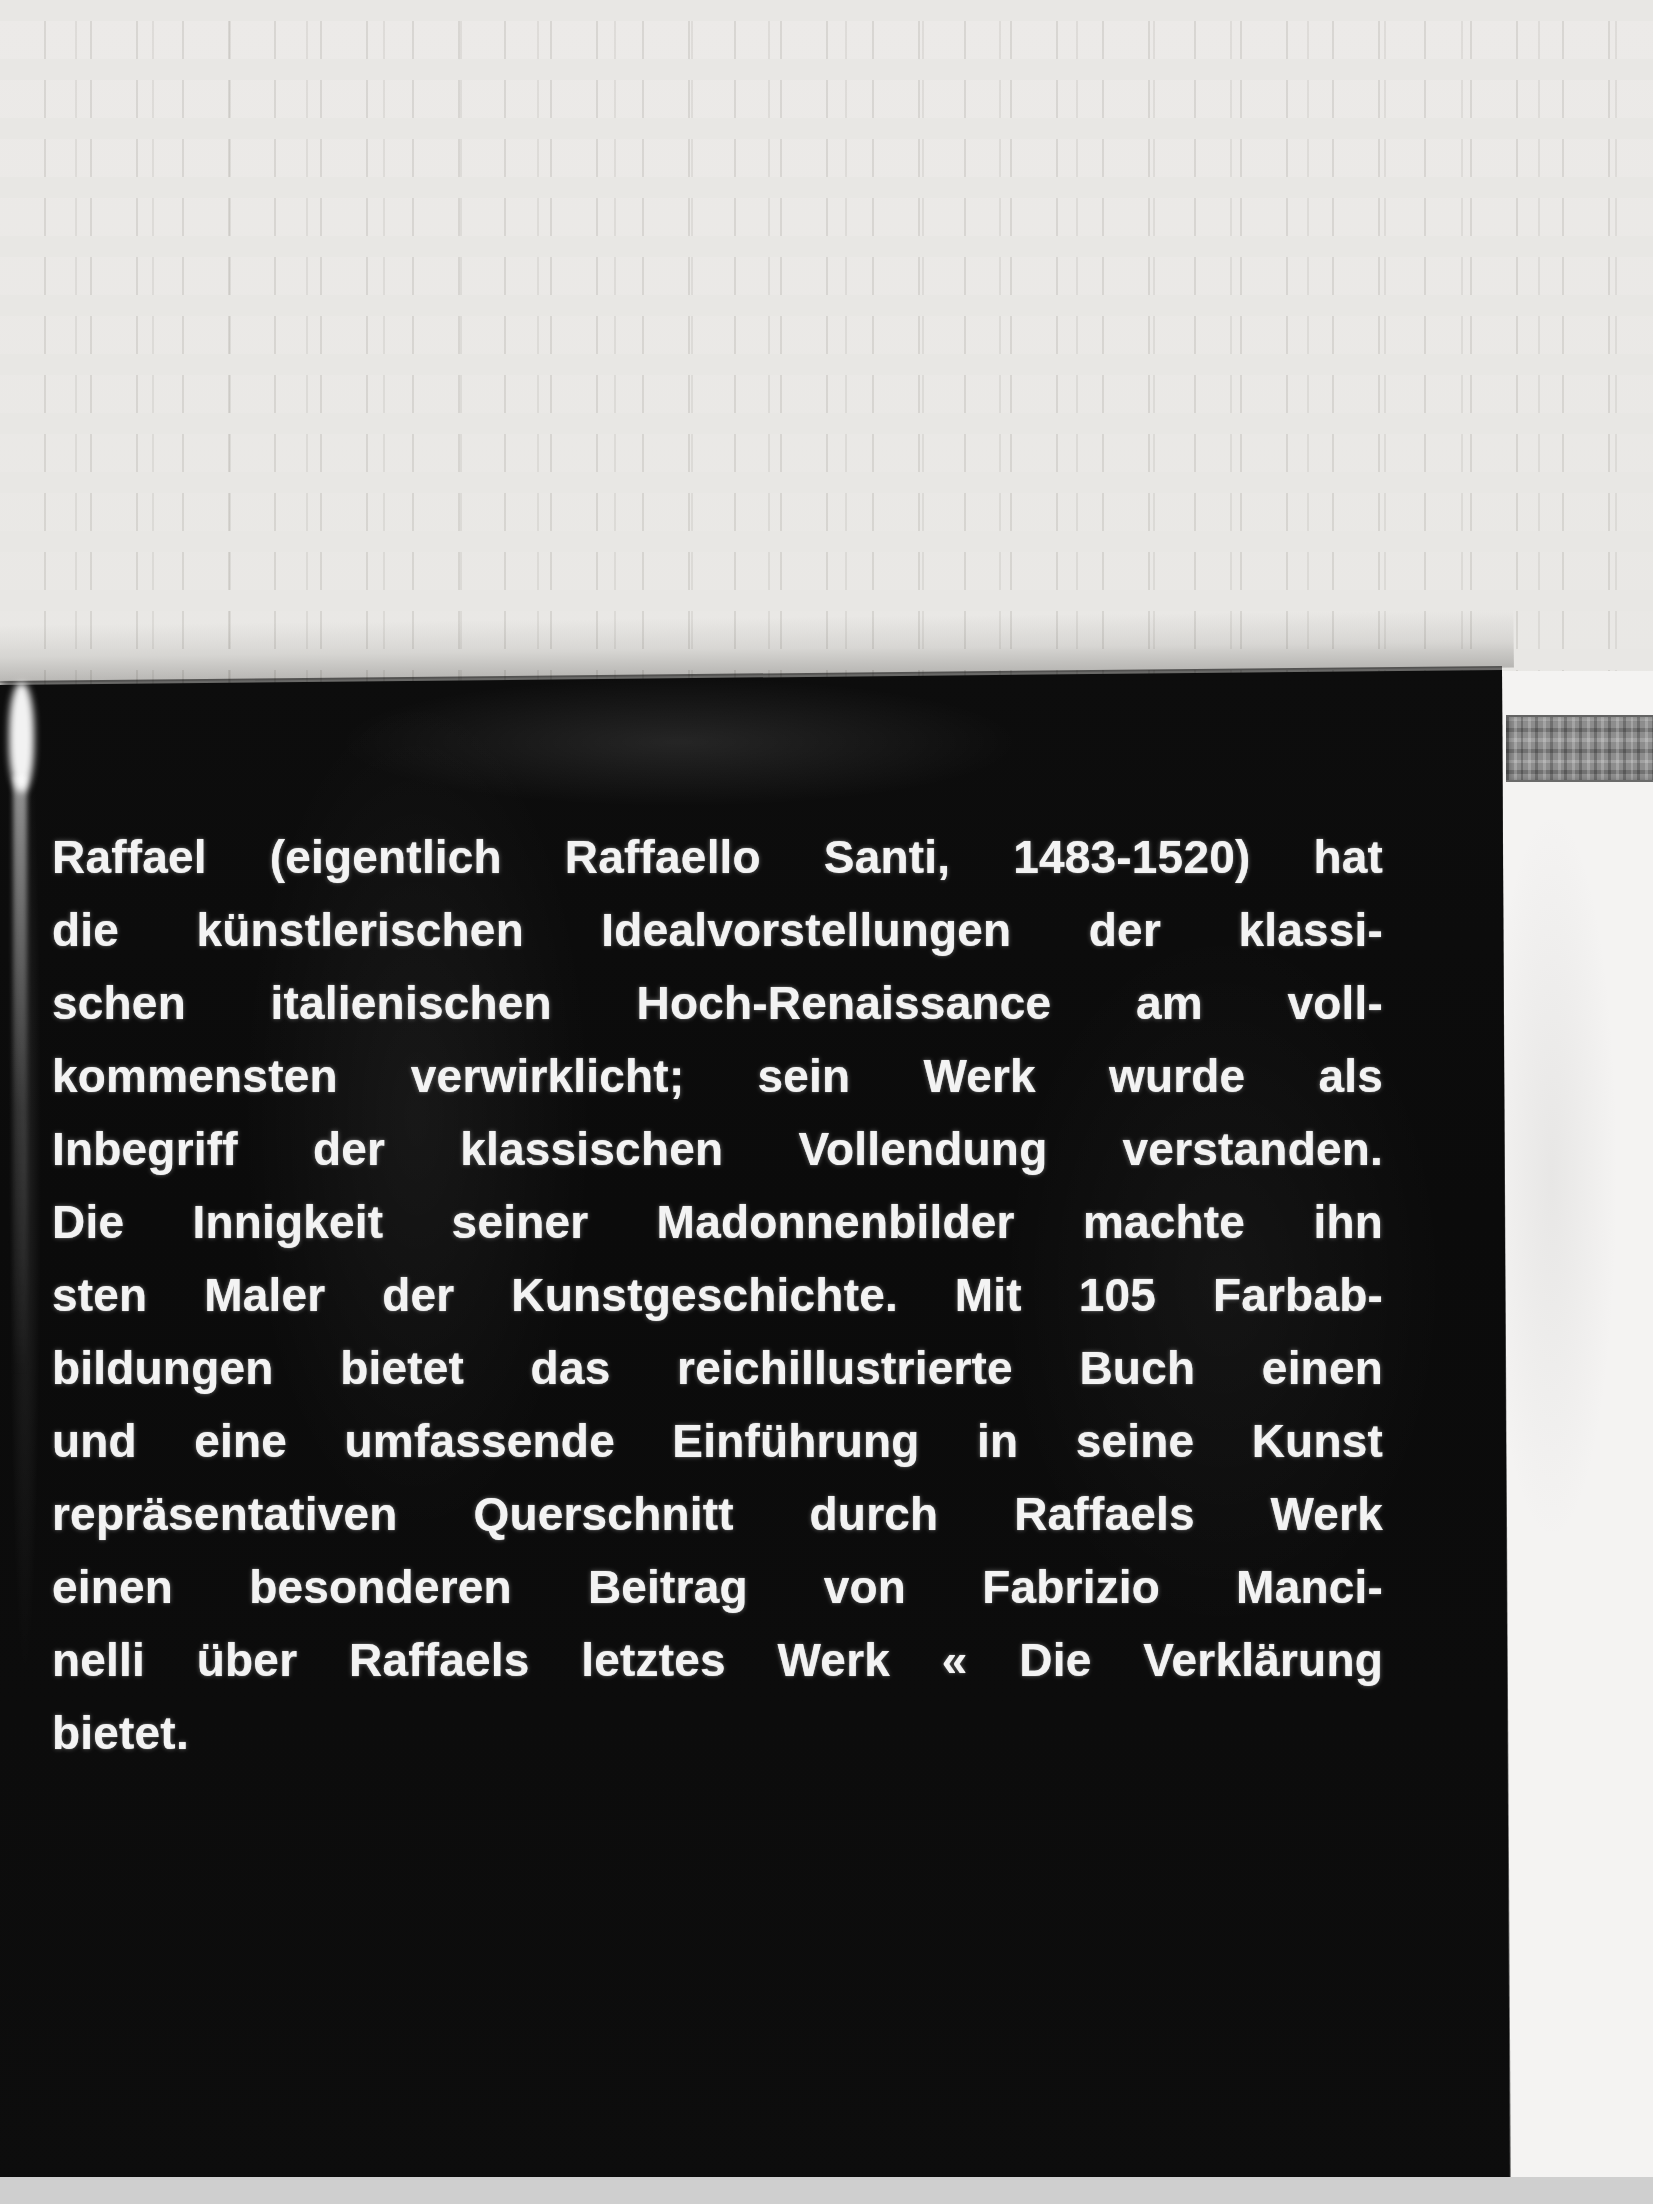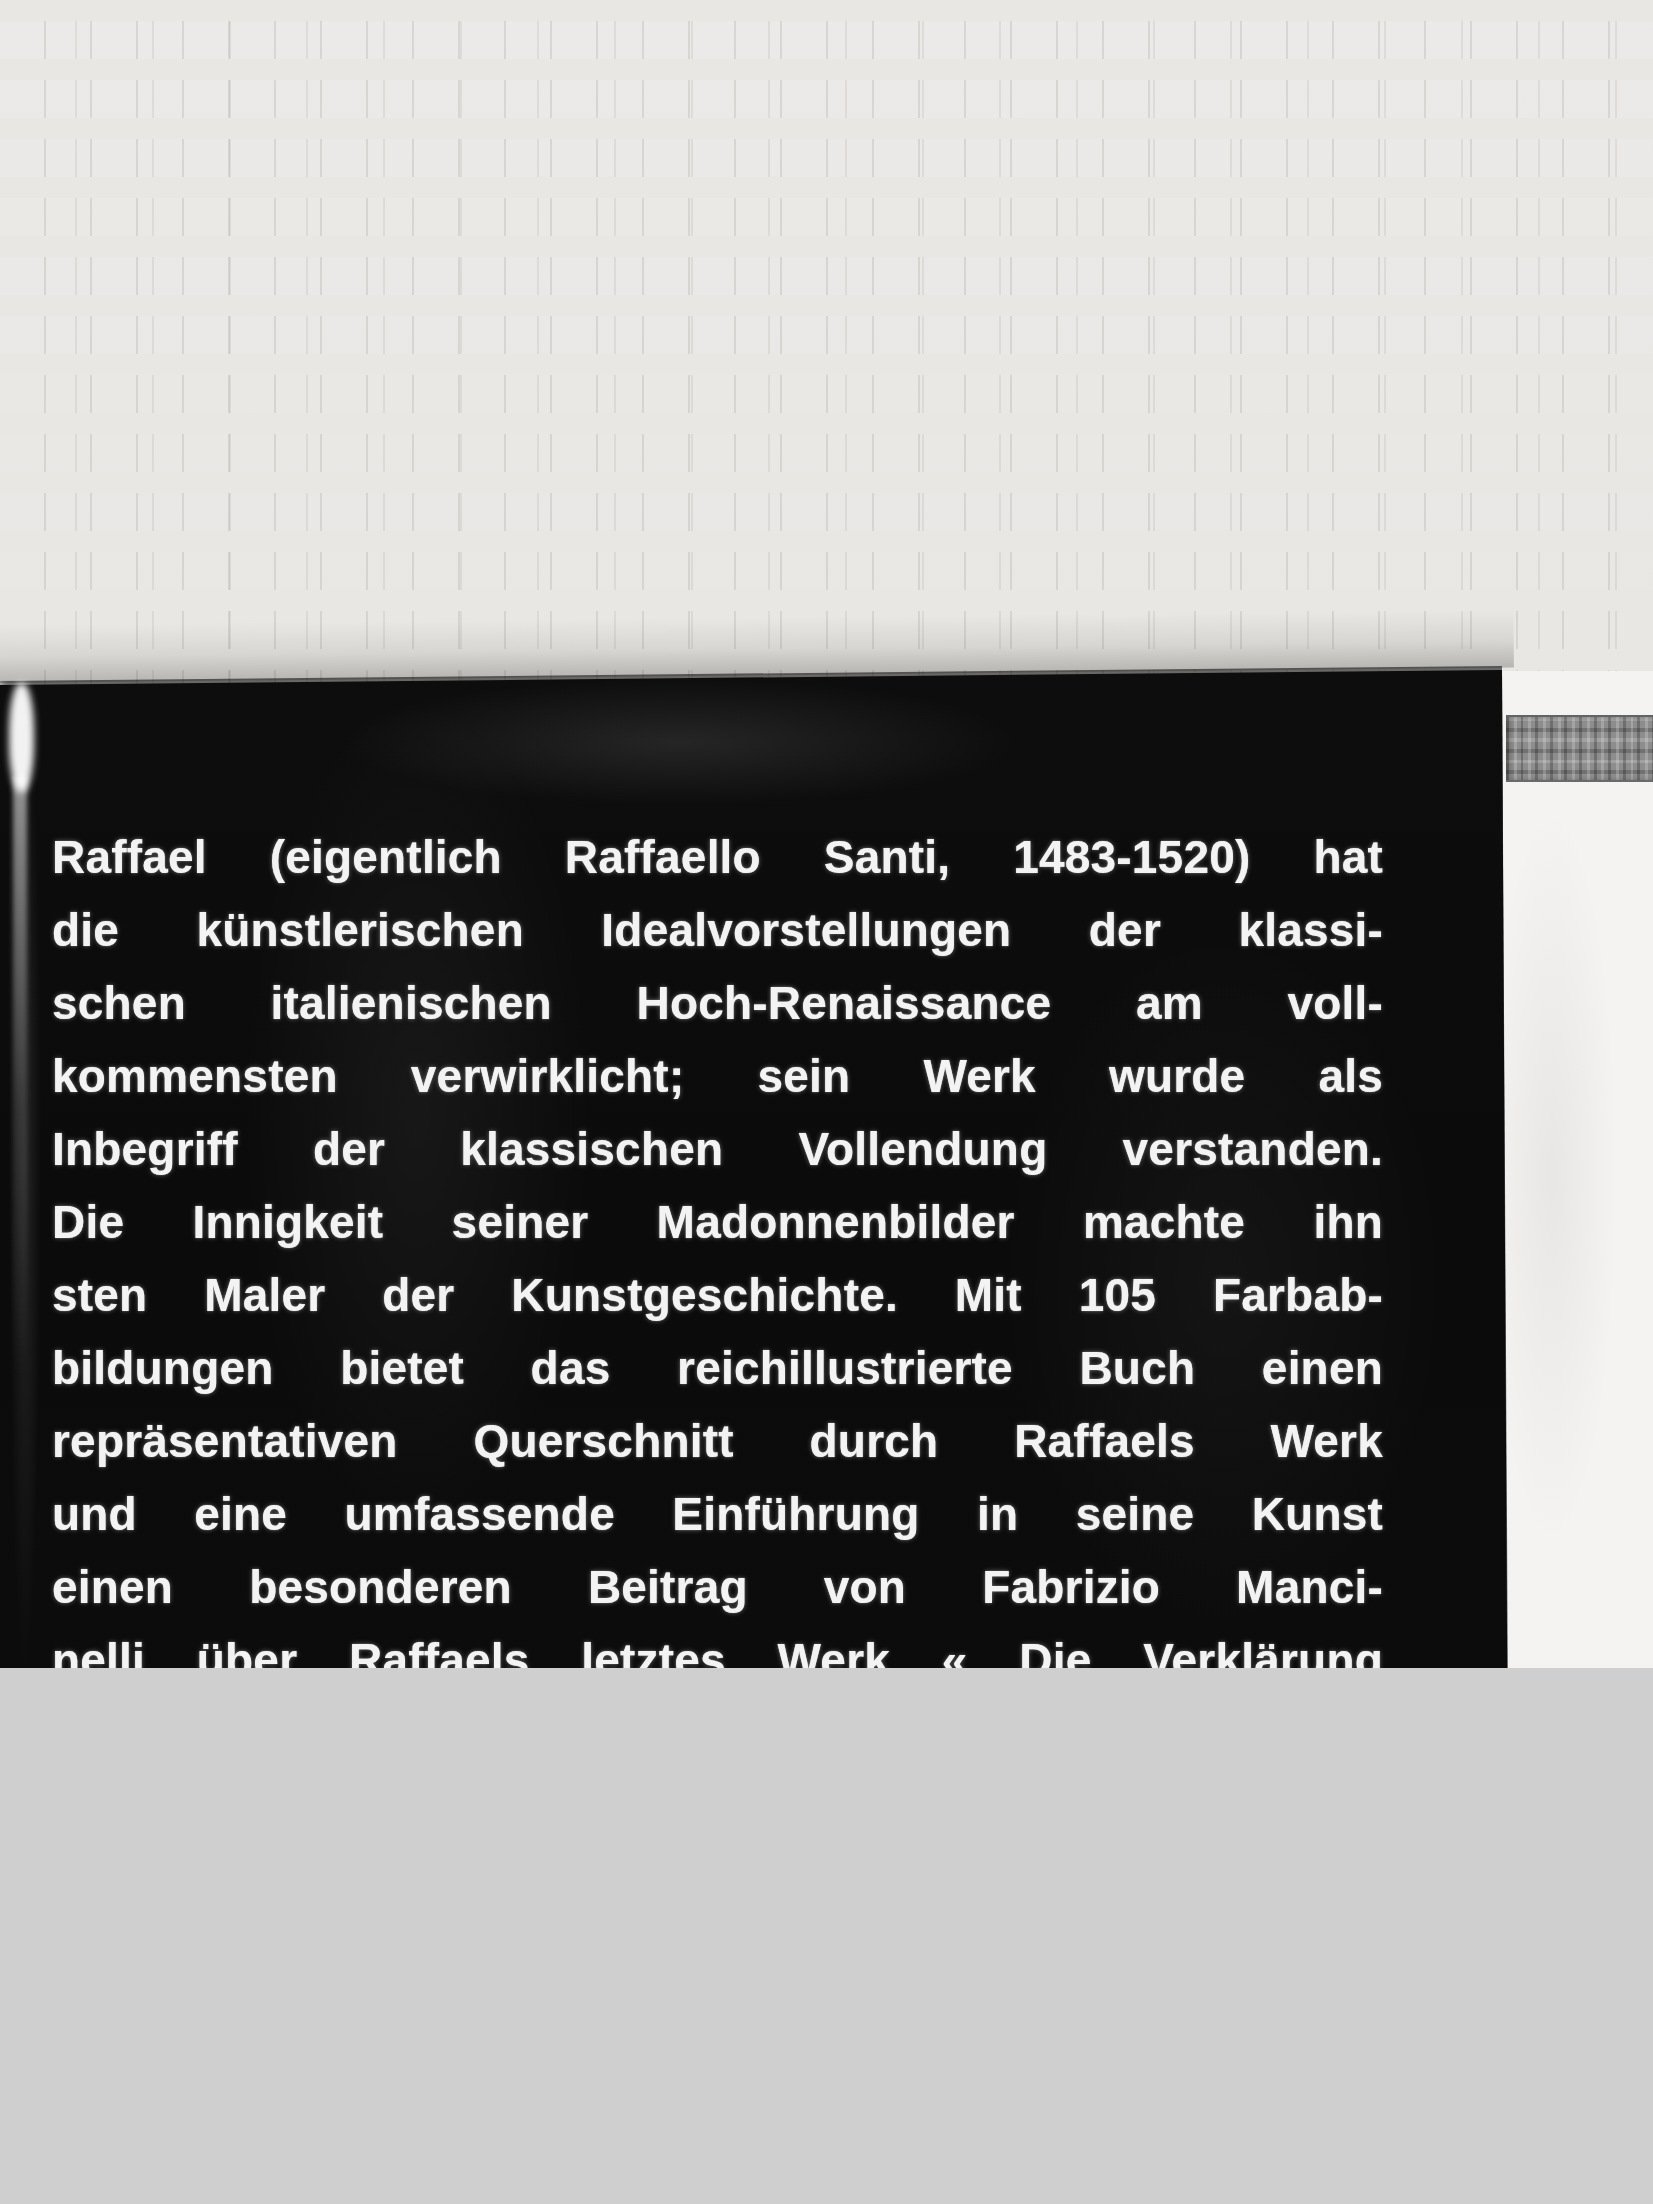--- a/index.html
+++ b/index.html
@@ -1,18 +1,18 @@
 <!DOCTYPE html>
 <html style="--paper: #e8e7e4; --white-sheet: #f4f3f2; --cover-black: #0b0b0b; --text-white: #f3f3f3; --ribbon-gray: #8d8d8d; --watermark-gray: #929292;"><head>
 <meta charset="utf-8">
 <style>
   html,body{margin:0;padding:0;background:#cfcfcf;}
   .page{
     position:relative;
-    width:1654px;height:1668px;
+    width:1654px;height:2177px;
     overflow:hidden;
     font-family:"Liberation Sans","DejaVu Sans",sans-serif;
     background:
       
       repeating-linear-gradient(180deg, var(--paper,#e8e7e4) 0 21.3px, rgba(232,231,228,0) 21.3px 59px),
       
       repeating-linear-gradient(90deg, rgba(0,0,0,0) 0 44px, rgba(165,162,155,0.28) 44px 46px, rgba(0,0,0,0) 46px 45px),
       repeating-linear-gradient(90deg, rgba(0,0,0,0) 0 75px, rgba(165,162,155,0.20) 75px 77px, rgba(0,0,0,0) 77px 76px),
       linear-gradient(180deg, #eceae8 0%, #e8e7e4 40%, #e4e3e0 100%);
   }
@@ -121,22 +121,22 @@
 
   <div class="blurb">
     <div class="blurb-line">Raffael (eigentlich Raffaello Santi, 1483-1520) hat</div>
     <div class="blurb-line">die künstlerischen Idealvorstellungen der klassi-</div>
     <div class="blurb-line">schen italienischen Hoch-Renaissance am voll-</div>
     <div class="blurb-line">kommensten verwirklicht; sein Werk wurde als</div>
     <div class="blurb-line">Inbegriff der klassischen Vollendung verstanden.</div>
     <div class="blurb-line">Die Innigkeit seiner Madonnenbilder machte ihn</div>
     <div class="blurb-line">sten Maler der Kunstgeschichte. Mit 105 Farbab-</div>
     <div class="blurb-line">bildungen bietet das reichillustrierte Buch einen</div>
+    <div class="blurb-line">und eine umfassende Einführung in seine Kunst</div>
     <div class="blurb-line">repräsentativen Querschnitt durch Raffaels Werk</div>
-    <div class="blurb-line">und eine umfassende Einführung in seine Kunst</div>
     <div class="blurb-line">einen besonderen Beitrag von Fabrizio Manci-</div>
     <div class="blurb-line">nelli über Raffaels letztes Werk « Die Verklärung</div>
     <div class="blurb-line last">bietet.</div>
   </div>
 
   <div class="ribbon"></div>
 
   <div class="watermark">Antikvárium.hu</div>
 
 </div>

